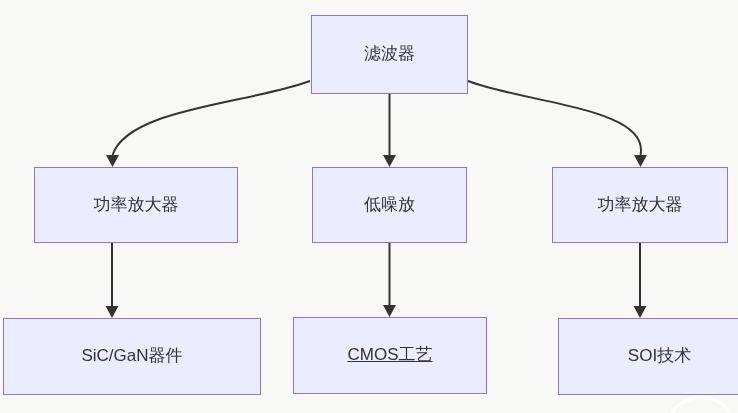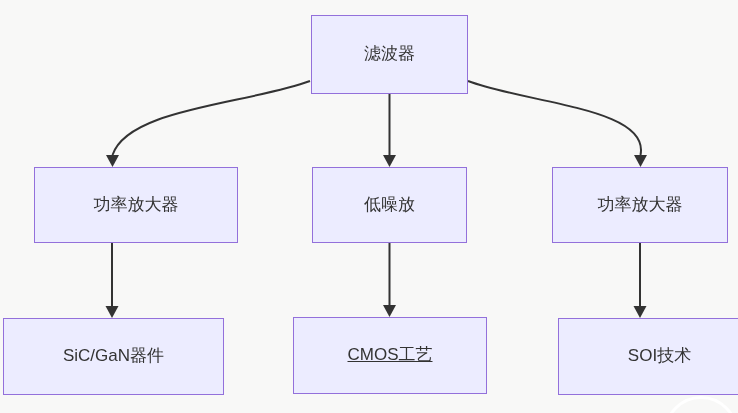--- a/index.html
+++ b/index.html
@@ -40,21 +40,21 @@
     justify-content: center;
     color: var(--text-color, #333333);
     font-size: 17px;
     line-height: 1.2;
     white-space: nowrap;
   }
   .node-filter   { left: 311px; top: 15px;  width: 157px; height: 79px; }
   .node-pa       { left: 9px;   top: 167px; width: 204px; height: 76px; margin-left: 25px; }
   .node-lna      { left: 312px; top: 167px; width: 155px; height: 76px; align-items: center; }
   .node-rfswitch { left: 552px; top: 167px; width: 176px; height: 76px; }
-  .node-sicgan   { left: 3px;   top: 318px; width: 221px; height: 77px; text-align: center; }
+  .node-sicgan   { left: 3px;   top: 318px; width: 258px; height: 77px; text-align: center; }
   .node-cmos     { left: 293px; top: 317px; width: 194px; height: 77px; text-decoration: underline; }
   .node-soi      { left: 558px; top: 318px; width: 203px; height: 77px; }
   .watermark-circle {
     position: absolute;
     left: 664px;
     top: 396px;
     width: 68px;
     height: 68px;
     border-radius: 50%;
     border: 3px solid rgba(255, 255, 255, 0.95);

